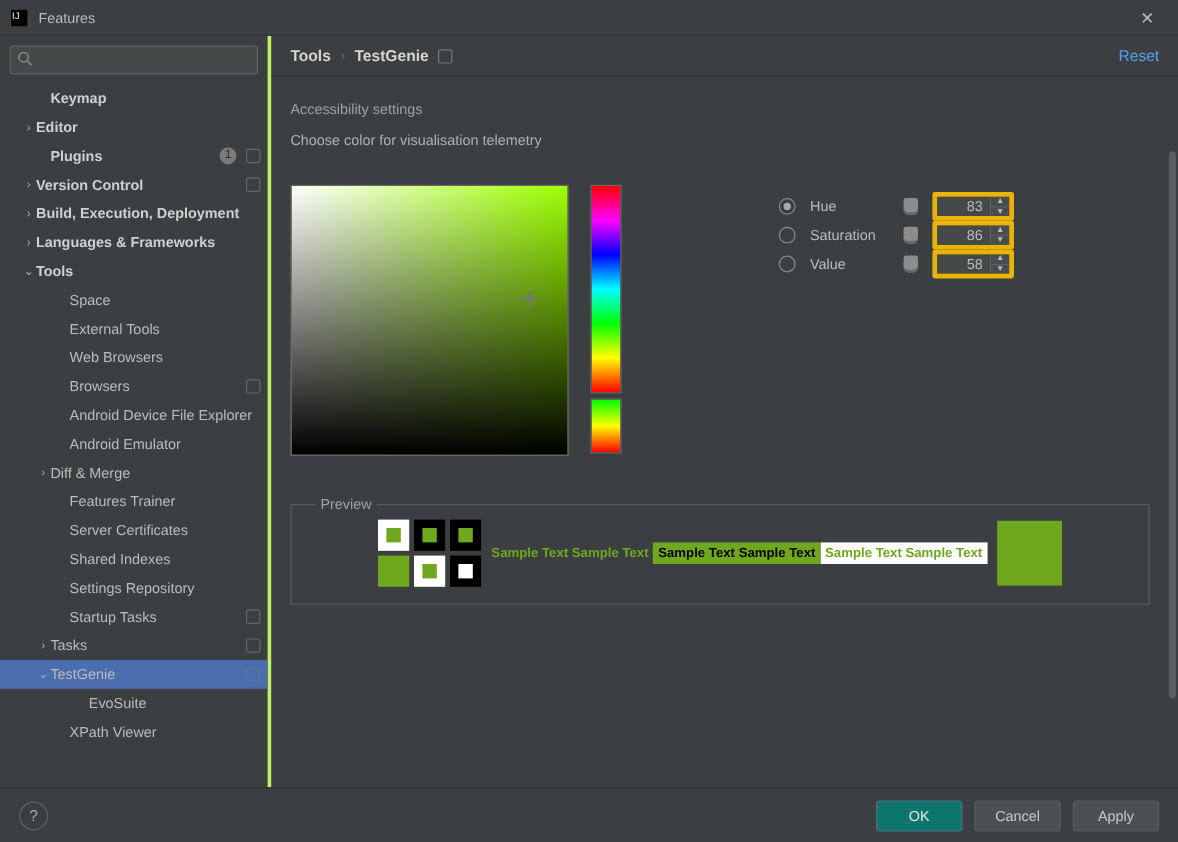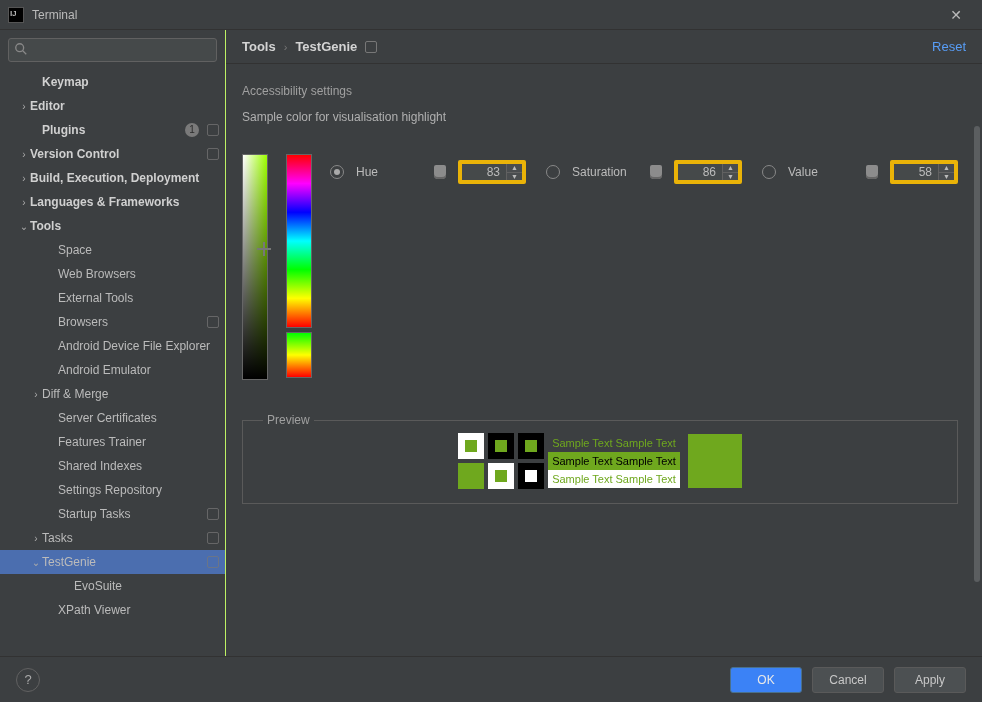--- a/index.html
+++ b/index.html
@@ -56,21 +56,21 @@
   .main {
     flex: 1;
     display: flex;
     min-height: 0;
   }
   
   .sidebar {
     width: 226px;
     display: flex;
     flex-direction: column;
-    border-right: 1px solid #bef264;
+    border-right: 3px solid #bef264;
   }
   .search-wrap {
     padding: 8px;
   }
   .search-input {
     width: 100%;
     height: 24px;
     background: #45494a;
     border: 1px solid #616161;
     border-radius: 3px;
@@ -176,21 +176,21 @@
   .hue-strip {
     width:26px; height:174px; border:1px solid #666;
     background: linear-gradient(to bottom,
       #ff0000 0%, #ff00ff 16.6%, #0000ff 33.3%,
       #00ffff 50%, #00ff00 66.6%, #ffff00 83.3%, #ff0000 100%);
   }
   .hue-strip2 {
     width:26px; height:46px; border:1px solid #666;
     background: linear-gradient(to bottom, #00ff00, #ffff00, #ff0000);
   }
-  .hsv-controls { flex:1; display:flex; flex-direction:row; gap:20px; padding-top:6px; }
+  .hsv-controls { flex:1; display:flex; flex-direction:column; padding-top:6px;align-items:center; }
   .hsv-row { display:flex; align-items:center; gap:12px; }
   .radio {
     width:14px; height:14px; border-radius:50%; border:1px solid #888;
     display:flex; align-items:center; justify-content:center; cursor:pointer;
   }
   .radio.checked::after { content:""; width:6px; height:6px; border-radius:50%; background:#aaa;}
   .hsv-label { width:66px; }
   .slider {
     flex:1; height:4px; background:#555; border-radius:2px; position:relative;
     margin: 0 6px;
@@ -227,21 +227,21 @@
   .preview-inner { display:flex; align-items:center; justify-content:center; gap:4px; }
   .sw-col { display:flex; flex-direction:column; gap:4px;}
   .sw-row { display:flex; gap:4px;}
   .sw {
     width:26px; height:26px; display:flex; align-items:center; justify-content:center;
   }
   .sw.bw { background:#fff; }
   .sw.bk { background:#000; }
   .sw.gr { background: var(--chart-green); }
   .sw .inner { width:12px; height:12px; background: var(--chart-green);}
-  .txt-col { display:flex; flex-direction:column;}
+  .txt-col { display:flex; font-weight:bold;}
   .txt-cell {
     height:18px; line-height:18px; padding:0 4px;
     font-size:11px; white-space:nowrap;
   }
   .big-sw { width:54px; height:54px; background:var(--chart-green); margin-left:4px;}
   
   .fake-scroll {
     position:absolute; right:0; top:0; bottom:0; width:10px;
   }
   .fake-scroll .track { position:absolute; top:4px; bottom:4px; left:2px; right:2px;}
@@ -262,28 +262,28 @@
     border:1px solid #616161; display:flex; align-items:center; justify-content:center;
     color:#aaa; cursor:pointer; font-size:13px;
   }
   .footer .spacer { flex:1; }
   .btn {
     min-width:72px; height:26px; border:1px solid #5a5a5a;
     background:#4c5052; color:#c8c8c8; border-radius:3px;
     display:flex; align-items:center; justify-content:center;
     padding:0 16px; cursor:pointer; font-size:12px;
   }
-  .btn.primary { background:#3b82f6; border-color:#4a708b; color:#e8e8e8; }
+  .btn.primary { background:#0f766e; border-color:#4a708b; color:#e8e8e8; }
 </style>
 </head>
 <body>
 
 <div class="titlebar">
   <div class="app-icon"></div>
-  <div class="title">Terminal</div>
+  <div class="title">Features</div>
   <div class="close-icon">✕</div>
 </div>
 
 <div class="main">
 
   <div class="sidebar">
     <div class="search-wrap">
       <div class="rel">
         <svg class="mag" viewBox="0 0 16 16">
             <circle cx="6.5" cy="6.5" r="4.5" fill="none" stroke="#888" stroke-width="1.5"></circle>
@@ -323,50 +323,50 @@
         <div class="tree-row indent-0 bold">
           <span class="chev">⌄</span>
           <span class="label">Tools</span>
         </div>
         <div class="tree-row indent-2">
           <span class="chev"></span>
           <span class="label">Space</span>
         </div>
         <div class="tree-row indent-2">
           <span class="chev"></span>
+          <span class="label">External Tools</span>
+        </div>
+        <div class="tree-row indent-2">
+          <span class="chev"></span>
           <span class="label">Web Browsers</span>
-        </div>
-        <div class="tree-row indent-2">
-          <span class="chev"></span>
-          <span class="label">External Tools</span>
         </div>
         <div class="tree-row indent-2">
           <span class="chev"></span>
           <span class="label">Browsers</span>
           <span class="marker"></span>
         </div>
         <div class="tree-row indent-2">
           <span class="chev"></span>
           <span class="label">Android Device File Explorer</span>
         </div>
         <div class="tree-row indent-2">
           <span class="chev"></span>
           <span class="label">Android Emulator</span>
         </div>
         <div class="tree-row indent-1">
           <span class="chev">›</span>
           <span class="label">Diff &amp; Merge</span>
         </div>
         <div class="tree-row indent-2">
           <span class="chev"></span>
+          <span class="label">Features Trainer</span>
+        </div>
+        <div class="tree-row indent-2">
+          <span class="chev"></span>
           <span class="label">Server Certificates</span>
-        </div>
-        <div class="tree-row indent-2">
-          <span class="chev"></span>
-          <span class="label">Features Trainer</span>
         </div>
         <div class="tree-row indent-2">
           <span class="chev"></span>
           <span class="label">Shared Indexes</span>
         </div>
         <div class="tree-row indent-2">
           <span class="chev"></span>
           <span class="label">Settings Repository</span>
         </div>
         <div class="tree-row indent-2">
@@ -401,21 +401,21 @@
       <span class="sep">›</span>
       <span class="crumb strong">TestGenie</span>
       <span class="sq-icon"></span>
       <span class="reset">Reset</span>
     </div>
 
     <div class="scroll">
 
 
       <div class="acc-title">Accessibility settings</div>
-      <div class="acc-sub">Sample color for visualisation highlight</div>
+      <div class="acc-sub">Choose color for visualisation telemetry</div>
 
       <div class="color-area">
         <div class="sv-panel">
           <div class="sv-cursor"></div>
         </div>
         <div class="hue-col">
           <div class="hue-strip"></div>
           <div class="hue-strip2"></div>
         </div>
         <div class="hsv-controls" id="hsv">

